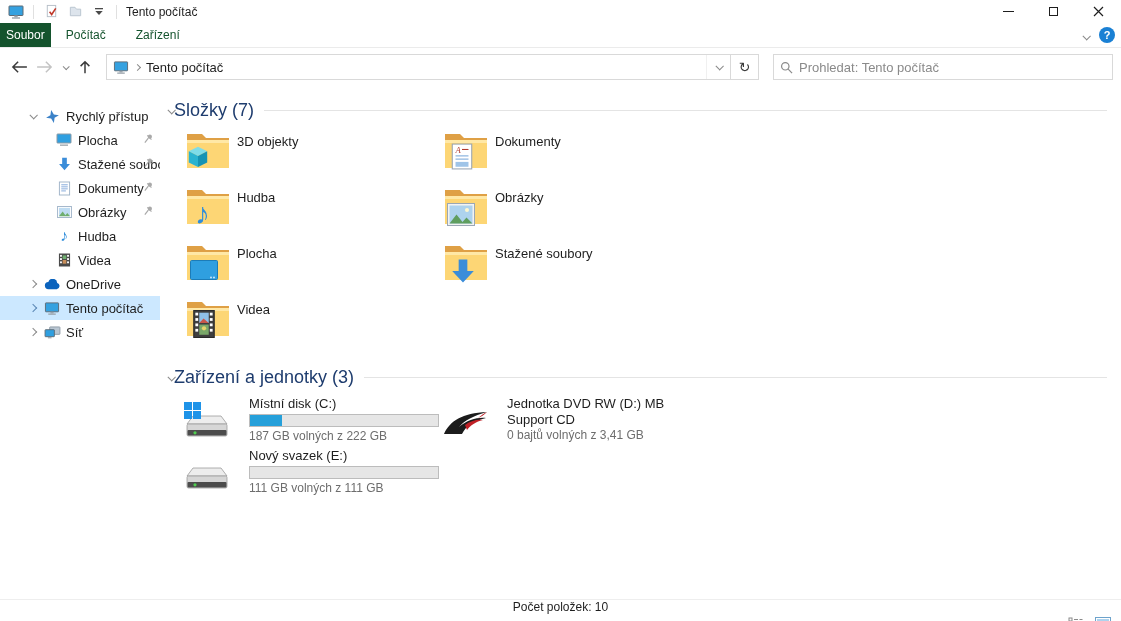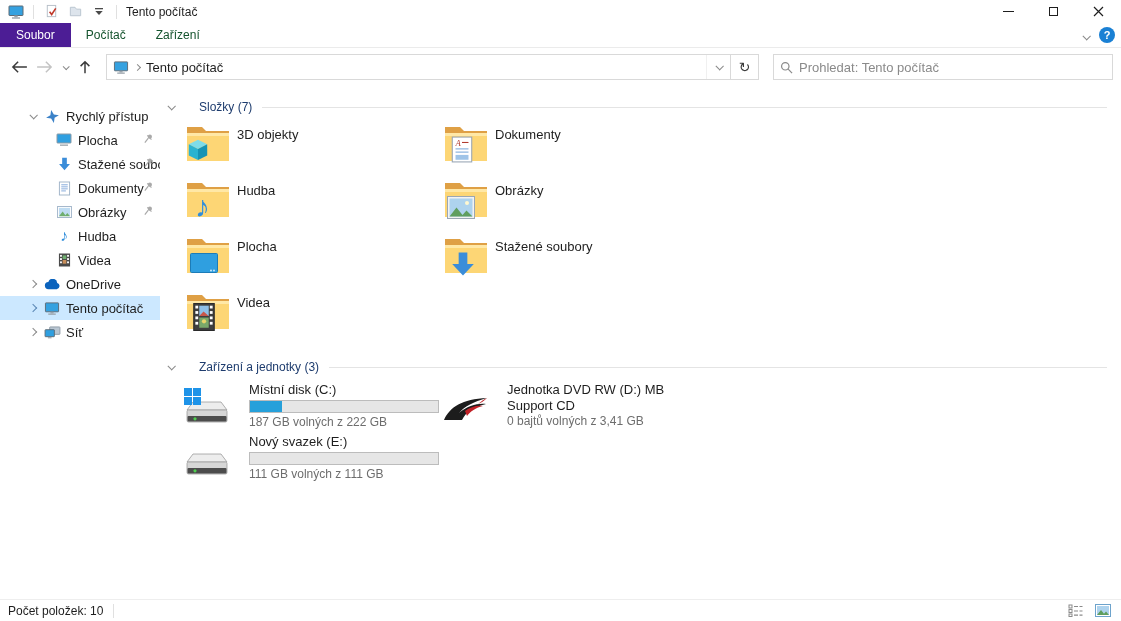--- a/index.html
+++ b/index.html
@@ -17,21 +17,21 @@
   .qat-btn { display:flex; align-items:center; justify-content:center; width:20px; height:20px; }
   .win-title { margin-left:6px; font-size:12px; color:#1e1e1e; }
   .win-controls { margin-left:auto; display:flex; height:100%; }
   .wc { width:45px; height:100%; display:flex; align-items:center; justify-content:center; }
   .wc-min { width:11px; height:1px; background:#1e1e1e; }
   .wc-max { width:9px; height:9px; border:1px solid #1e1e1e; }
 
   
   .tabrow { height:25px; display:flex; align-items:stretch; border-bottom:1px solid #ebebeb; background:#fff; position:relative; }
   .tab { padding:0 15px; display:flex; align-items:center; font-size:12px; color:#14532d; }
-  .tab-file { background:#4c1d95; color:#fff; padding:0 16px; }
+  .tab-file { background:#14532d; color:#fff; padding:0 6px; }
   .tabrow-right { position:absolute; right:6px; top:0; height:100%; display:flex; align-items:center; gap:10px; }
   .helpdot { width:16px; height:16px; border-radius:50%; background:#1a80d4; color:#fff; font-size:11px; font-weight:bold; display:flex; align-items:center; justify-content:center; }
 
   
   .navbar { height:38px; display:flex; align-items:center; background:#fff; padding:0 8px 0 6px; }
   .nav-btn { width:26px; height:26px; display:flex; align-items:center; justify-content:center; }
   .nav-chev { width:14px; height:26px; display:flex; align-items:center; justify-content:center; }
   .addr-group { display:flex; margin-left:8px; height:26px; flex:1; }
   .addrbar { flex:1; border:1px solid #d9d9d9; display:flex; align-items:center; padding-left:6px; background:#fff; }
   .addr-crumb { display:flex; align-items:center; gap:6px; }
@@ -58,42 +58,42 @@
 
   
   .chev { display:inline-block; width:6px; height:6px; border-right:1.4px solid #8a8a8a; border-bottom:1.4px solid #8a8a8a; }
   .chev-down { transform:rotate(45deg) translateY(-1px); }
   .chev-right { transform:rotate(-45deg); }
   .chev-blue { border-color:#5a87b5; }
 
   
   .content { flex:1; padding:14px 10px 0 8px; }
   .group-header { display:flex; align-items:center; margin-bottom:8px; }
-  .group-title { color:#1e3c6e; font-size:12px; margin-left:25px; white-space:nowrap; }
+  .group-title { color:#1e3c6e; font-size:18px; margin-left:0; white-space:nowrap; }
   .group-line { flex:1; height:1px; background:#e4e4e4; margin-left:10px; margin-right:4px; }
 
   .tiles { display:flex; flex-wrap:wrap; width:774px; padding-left:17px; }
   .tile { width:258px; display:flex; }
   .folder-tile { height:56px; }
   .ficon { position:relative; width:46px; height:42px; flex-shrink:0; }
   .overlay { position:absolute; left:0; bottom:1px; }
   .tile-label { margin-left:6px; margin-top:5px; }
 
   .drive-tiles { margin-top:4px; }
   .drive-tile { height:52px; }
   .dicon { width:46px; height:40px; flex-shrink:0; position:relative; margin-top:6px; }
   .dinfo { margin-left:18px; width:196px; }
   .dlabel { line-height:16px; }
   .dbar { width:190px; height:13px; border:1px solid #bcbcbc; background:#e6e6e6; margin:2px 0 2px 0; }
   .dfill { height:100%; background:#26a0da; }
   .ddetail { font-size:12px; color:#6d6d6d; line-height:15px; }
   .dlabel.wrap { width:186px; }
 
   
-  .statusbar { height:22px; border-top:1px solid #eee; display:flex; align-items:center; padding:0 8px; font-size:12px; position:absolute; bottom:0; left:0; right:0; background:#fff; }
+  .statusbar { height:22px; border-top:1px solid #eee; display:flex; align-items:center; padding:0 8px; font-size:12px; position:absolute; bottom:0; left:0; right:0; background:#fff;flex-direction:column; }
   .status-sep { width:1px; height:14px; background:#e0e0e0; margin-left:10px; }
   .status-views { margin-left:auto; display:flex; gap:8px; align-items:center; }
   .view-btn { width:20px; height:18px; display:flex; align-items:center; justify-content:center; }
 </style>
 </head>
 <body>
 
 <div class="titlebar">
   <div class="qat">
     <span class="qat-btn">

